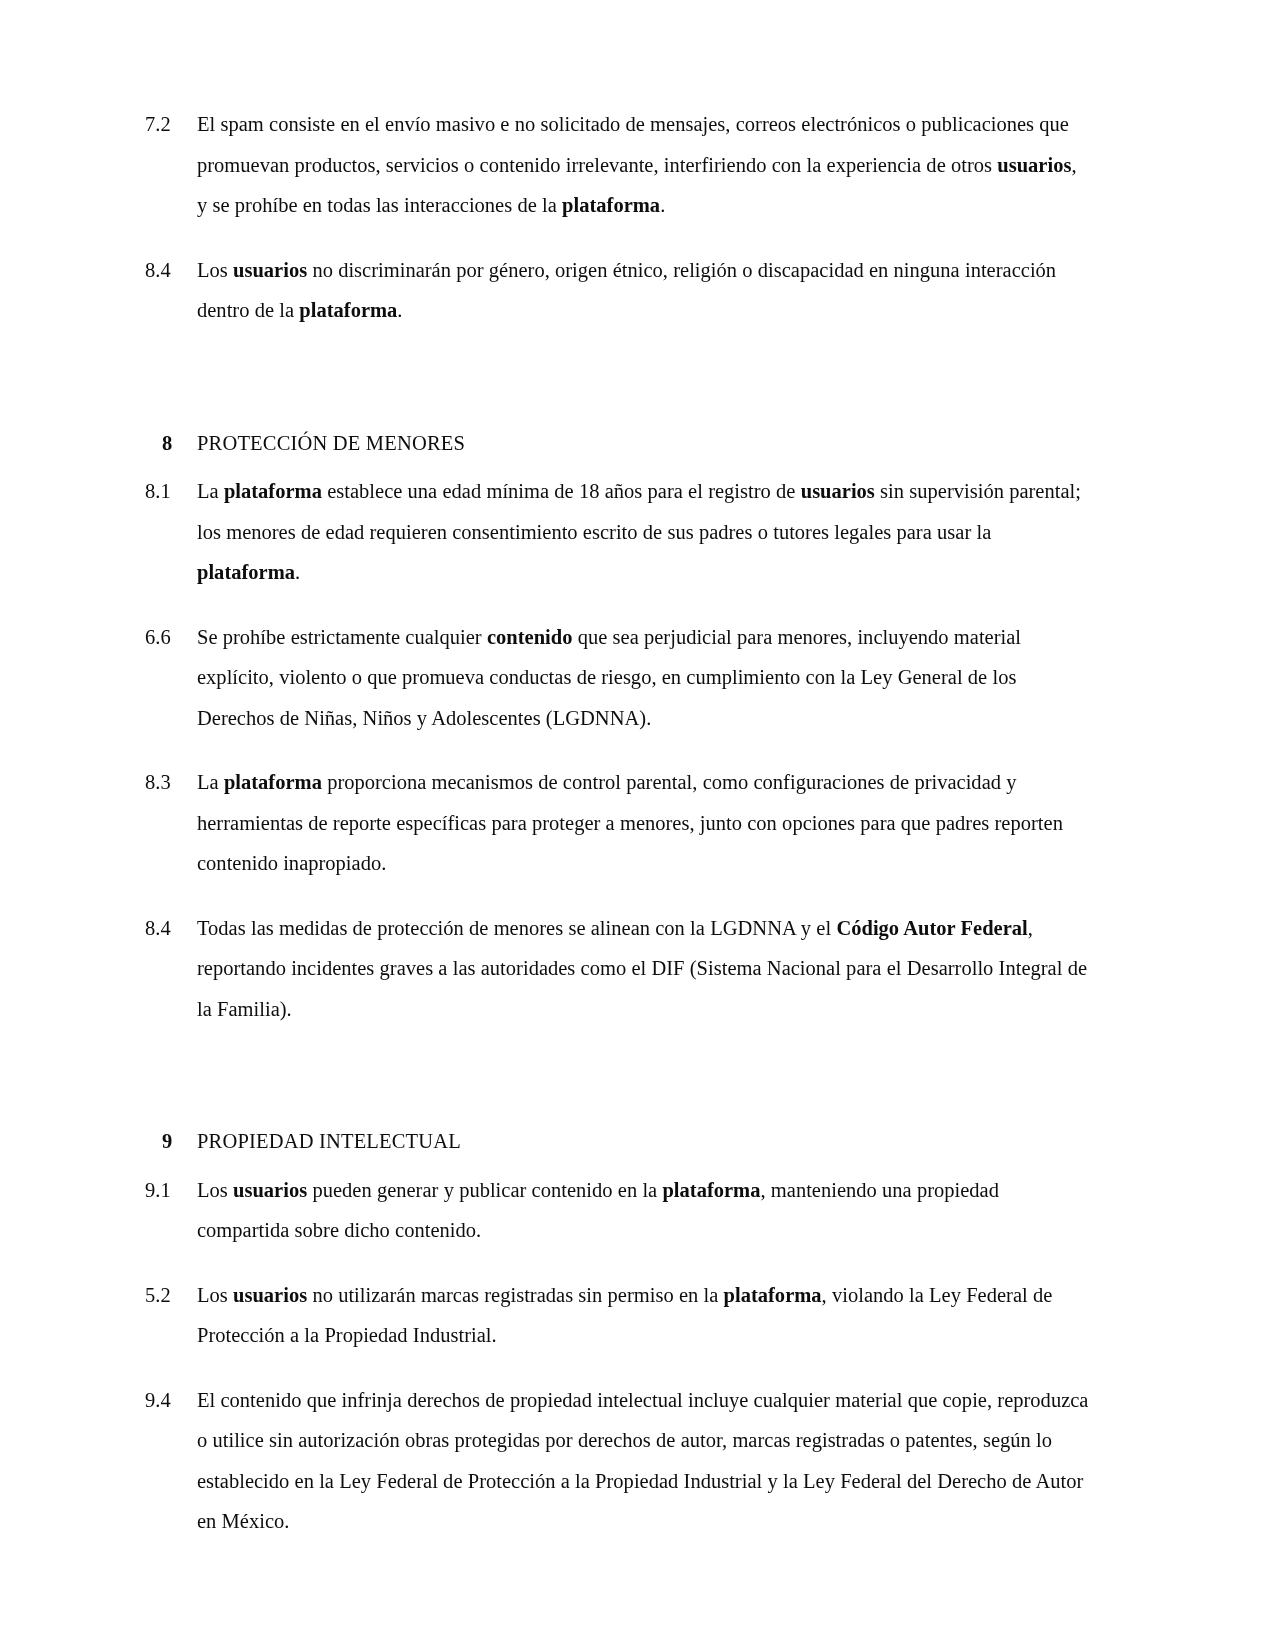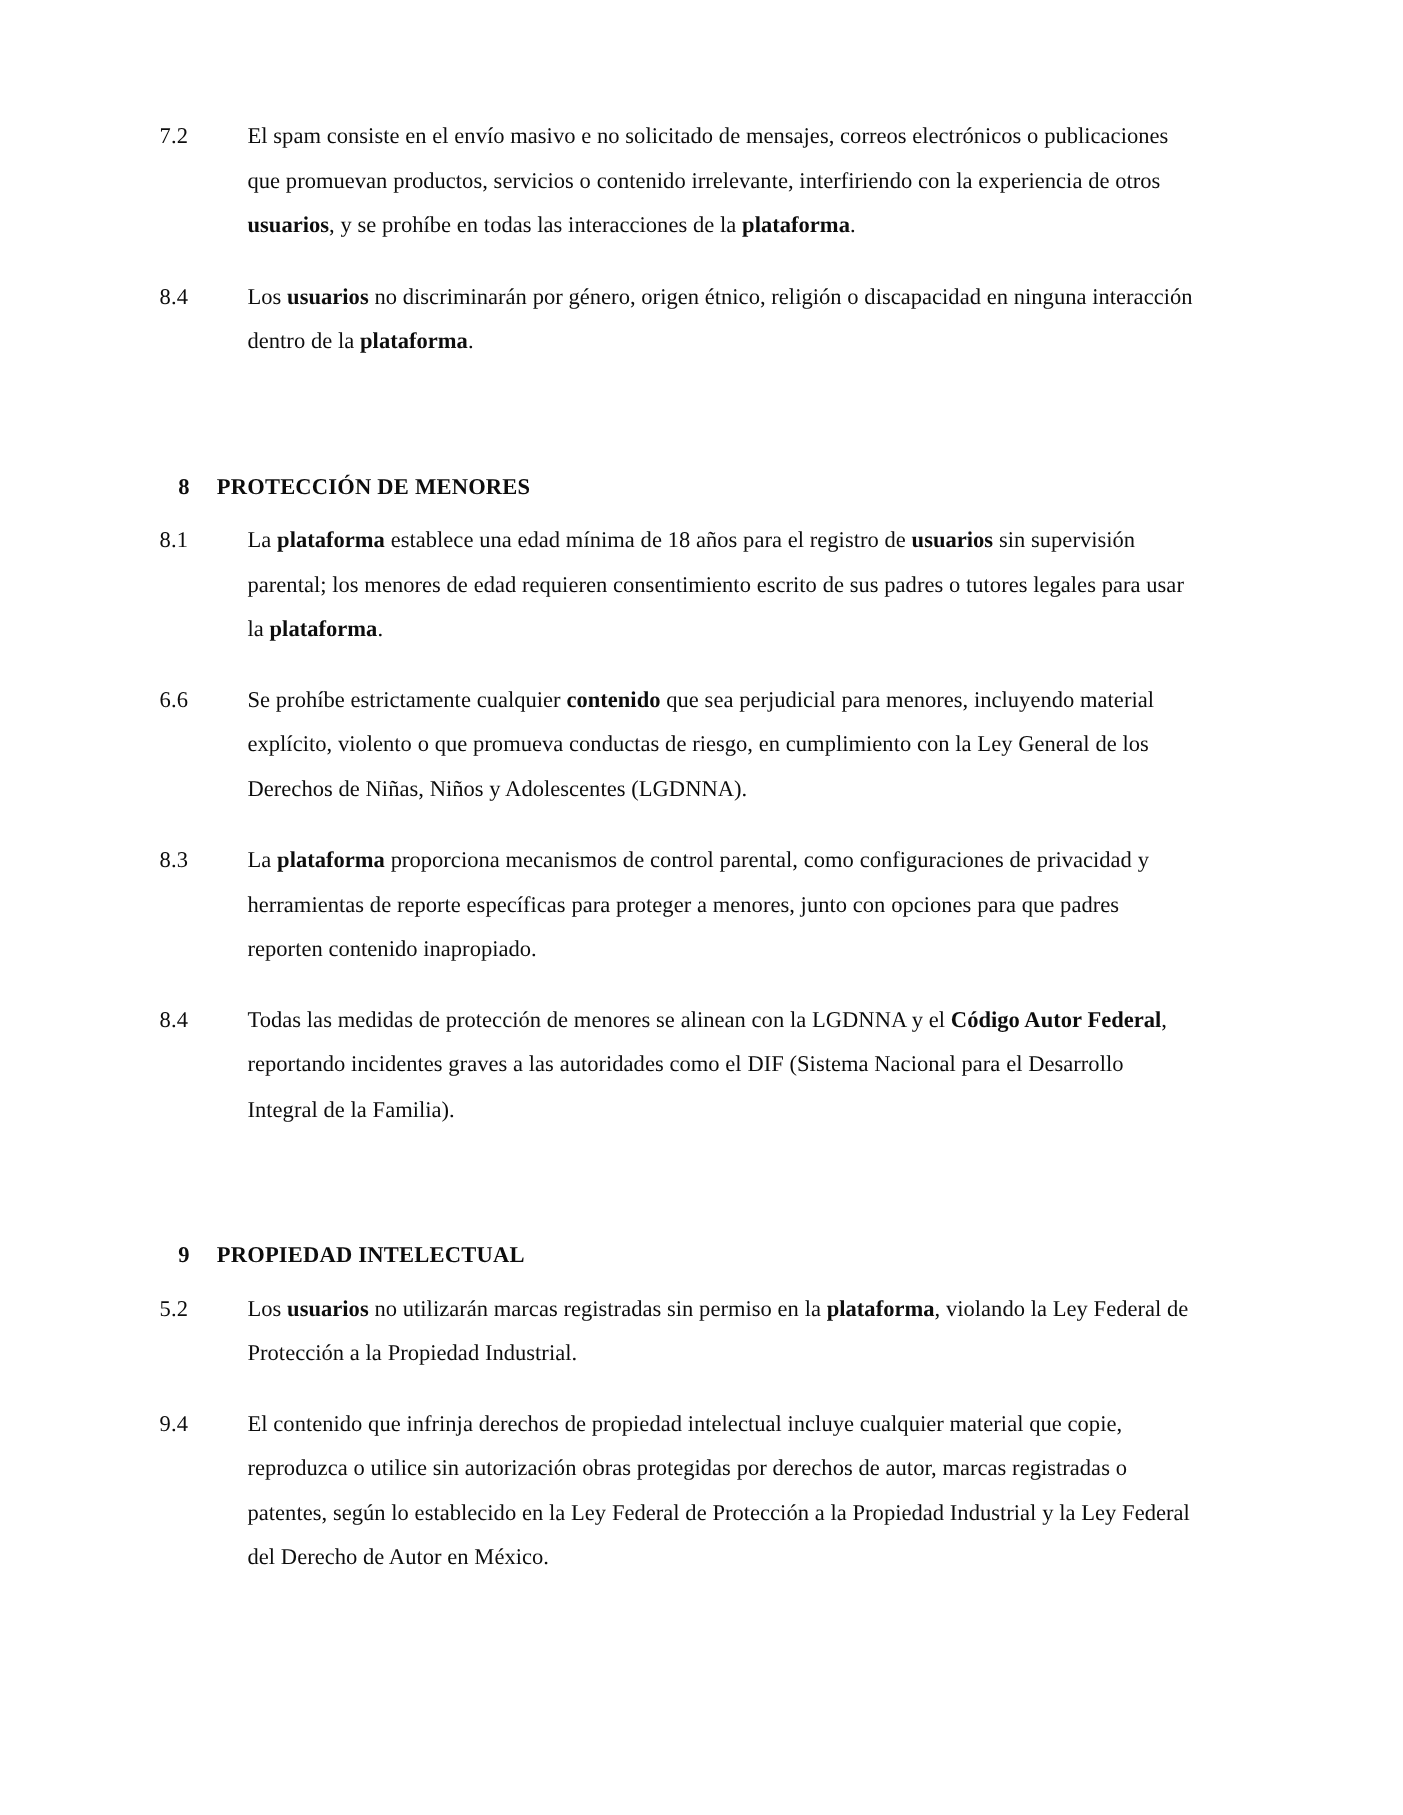--- a/index.html
+++ b/index.html
@@ -44,21 +44,20 @@
     letter-spacing: 0.1px;
   }
 
   .clause-text {
     flex: 1 1 auto;
     font-size: 20.5px;
     line-height: 40.5px;
     text-align: left;
     letter-spacing: 0.01px;
     word-spacing: 0.1px;
-    margin-left: 28px;
   }
 
   .clause-text b {
     font-weight: 700;
   }
 
   
   .section-heading {
     display: flex;
     align-items: flex-start;
@@ -73,21 +72,21 @@
     box-sizing: border-box;
     font-size: 20.5px;
     line-height: 40.5px;
     font-weight: 700;
   }
 
   .section-heading .sec-title {
     flex: 1 1 auto;
     font-size: 20.5px;
     line-height: 40.5px;
-    font-weight: 700;
+    font-weight: 400;
     letter-spacing: 0.18px;
   }
 
   
   .gap-before-section {
     height: 68px;
   }
 
   .gap-after-section {
     height: 8px;
@@ -128,20 +127,24 @@
         <div class="clause-number">8.4</div>
         <div class="clause-text">Todas las medidas de protección de menores se alinean con la LGDNNA y el <b>Código Autor Federal</b>, reportando incidentes graves a las autoridades como el DIF (Sistema Nacional para el Desarrollo Integral de la Familia).</div>
       </div>
       <div class="gap-before-section"></div>
       <div class="section-heading">
         <div class="sec-number">9</div>
         <div class="sec-title">PROPIEDAD INTELECTUAL</div>
       </div>
       <div class="gap-after-section"></div>
       <div class="clause">
+        <div class="clause-number">9.1</div>
+        <div class="clause-text">Los <b>usuarios</b> pueden generar y publicar contenido en la <b>plataforma</b>, manteniendo una propiedad compartida sobre dicho contenido.</div>
+      </div>
+      <div class="clause">
         <div class="clause-number">5.2</div>
         <div class="clause-text">Los <b>usuarios</b> no utilizarán marcas registradas sin permiso en la <b>plataforma</b>, violando la Ley Federal de Protección a la Propiedad Industrial.</div>
       </div>
       <div class="clause">
         <div class="clause-number">9.4</div>
         <div class="clause-text">El contenido que infrinja derechos de propiedad intelectual incluye cualquier material que copie, reproduzca o utilice sin autorización obras protegidas por derechos de autor, marcas registradas o patentes, según lo establecido en la Ley Federal de Protección a la Propiedad Industrial y la Ley Federal del Derecho de Autor en México.</div>
       </div>
     </div>
 </div>
 

